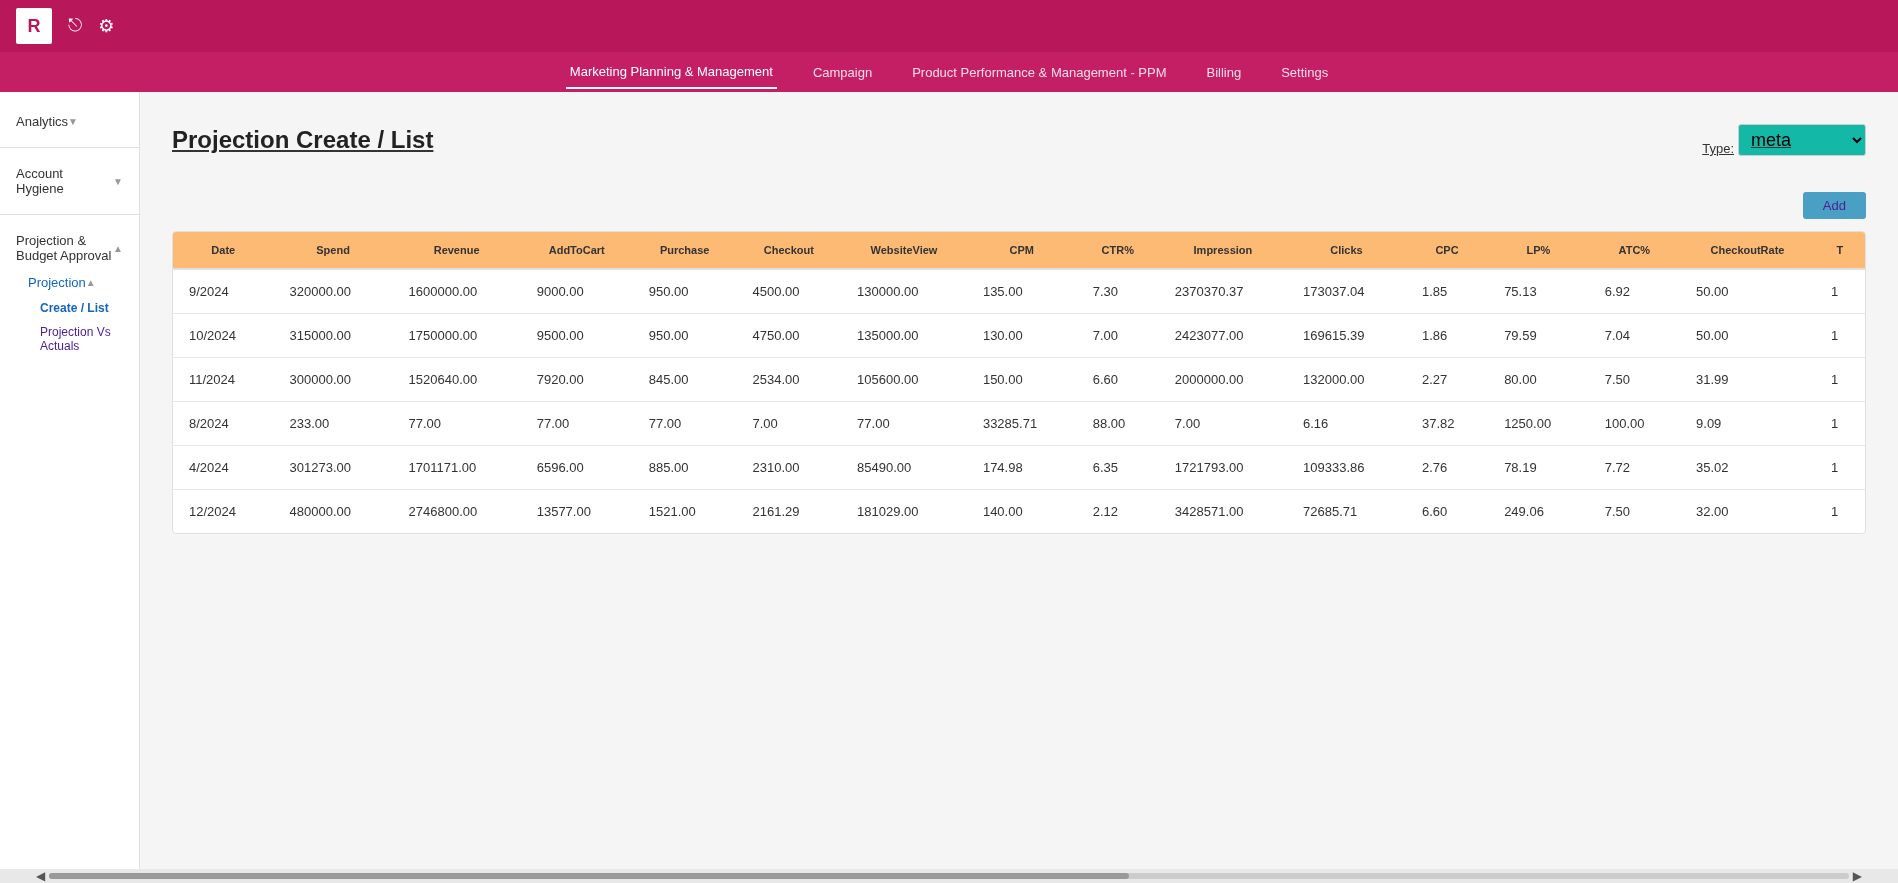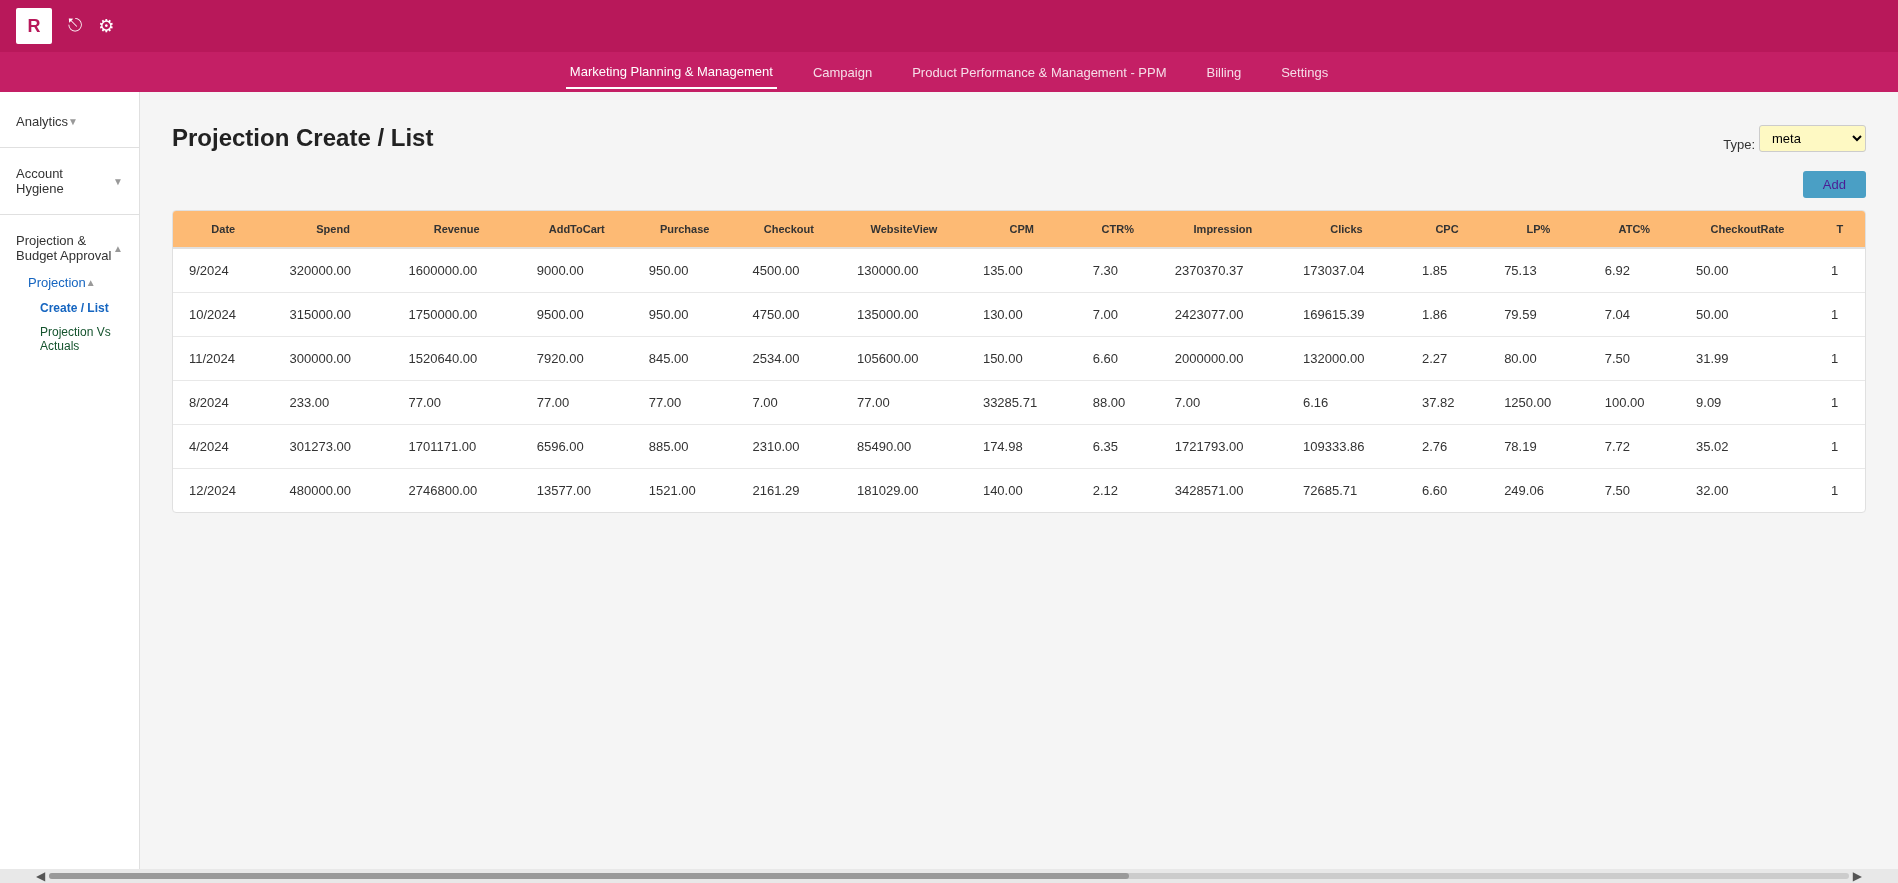--- a/index.html
+++ b/index.html
@@ -108,63 +108,64 @@
       height: 1px;
       background: #e0e0e0;
       margin: 4px 0;
     }
     .sidebar-submenu {
       padding-left: 12px;
     }
     .sidebar-subitem {
       padding: 5px 4px;
       font-size: 12px;
-      color: #14532d;
+      color: #4c1d95;
       cursor: pointer;
     }
     .sidebar-subitem.active {
       color: #1565c0;
       font-weight: bold;
     }
 
     
     .content {
       flex: 1;
       overflow: auto;
       padding: 32px 32px 16px 32px;
       background: #f5f5f5;
     }
 
     
     .page-header {
       display: flex;
       align-items: center;
       justify-content: space-between;
-      margin-bottom: 19px;
+      margin-bottom: 36px;
+      text-decoration: underline;
     }
     .page-title {
       font-size: 24px;
       font-weight: bold;
       color: #222;
     }
     .type-selector {
       display: flex;
       align-items: flex-end;
       gap: 4px;
     }
     .type-label {
       font-size: 13px;
       color: #333;
     }
     .type-select {
       border: 1px solid #ccc;
       padding: 4px 24px 4px 8px;
-      font-size: 13px;
+      font-size: 18px;
       border-radius: 3px;
-      background: #fef9c3;
+      background: #14b8a6;
       appearance: auto;
       cursor: pointer;
     }
 
     
     .add-row {
       display: flex;
       justify-content: flex-end;
       margin-bottom: 12px;
     }

